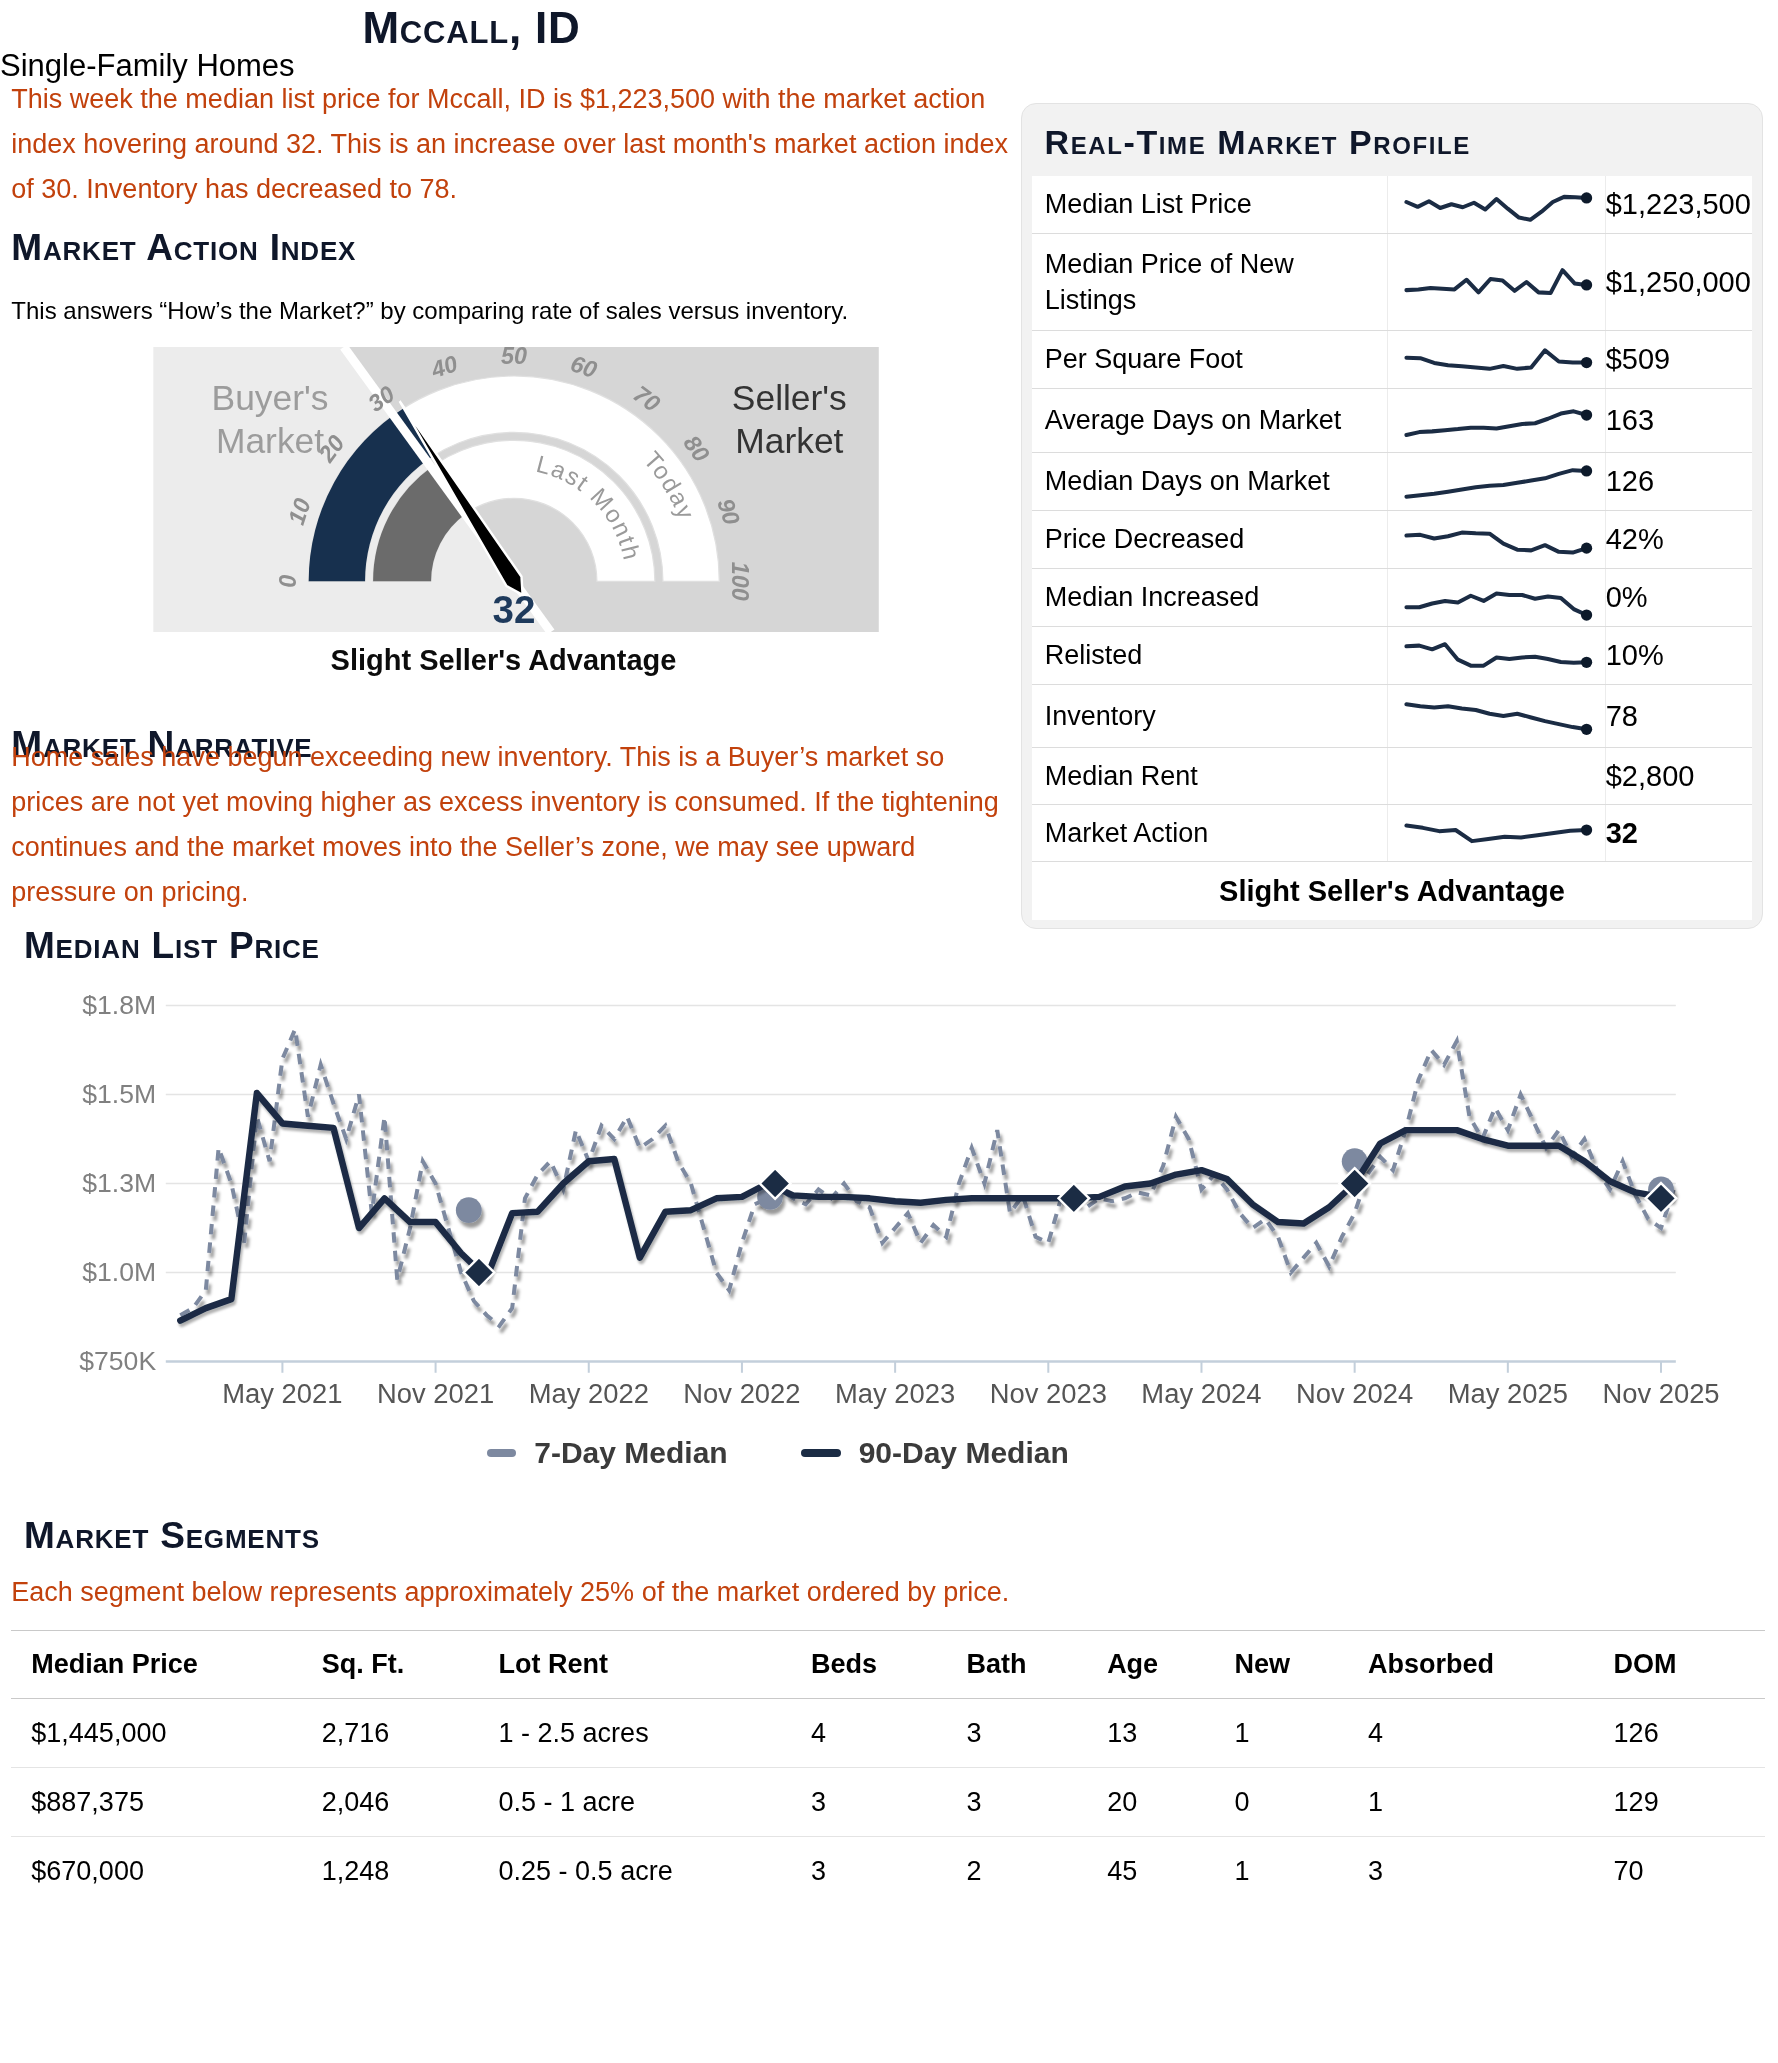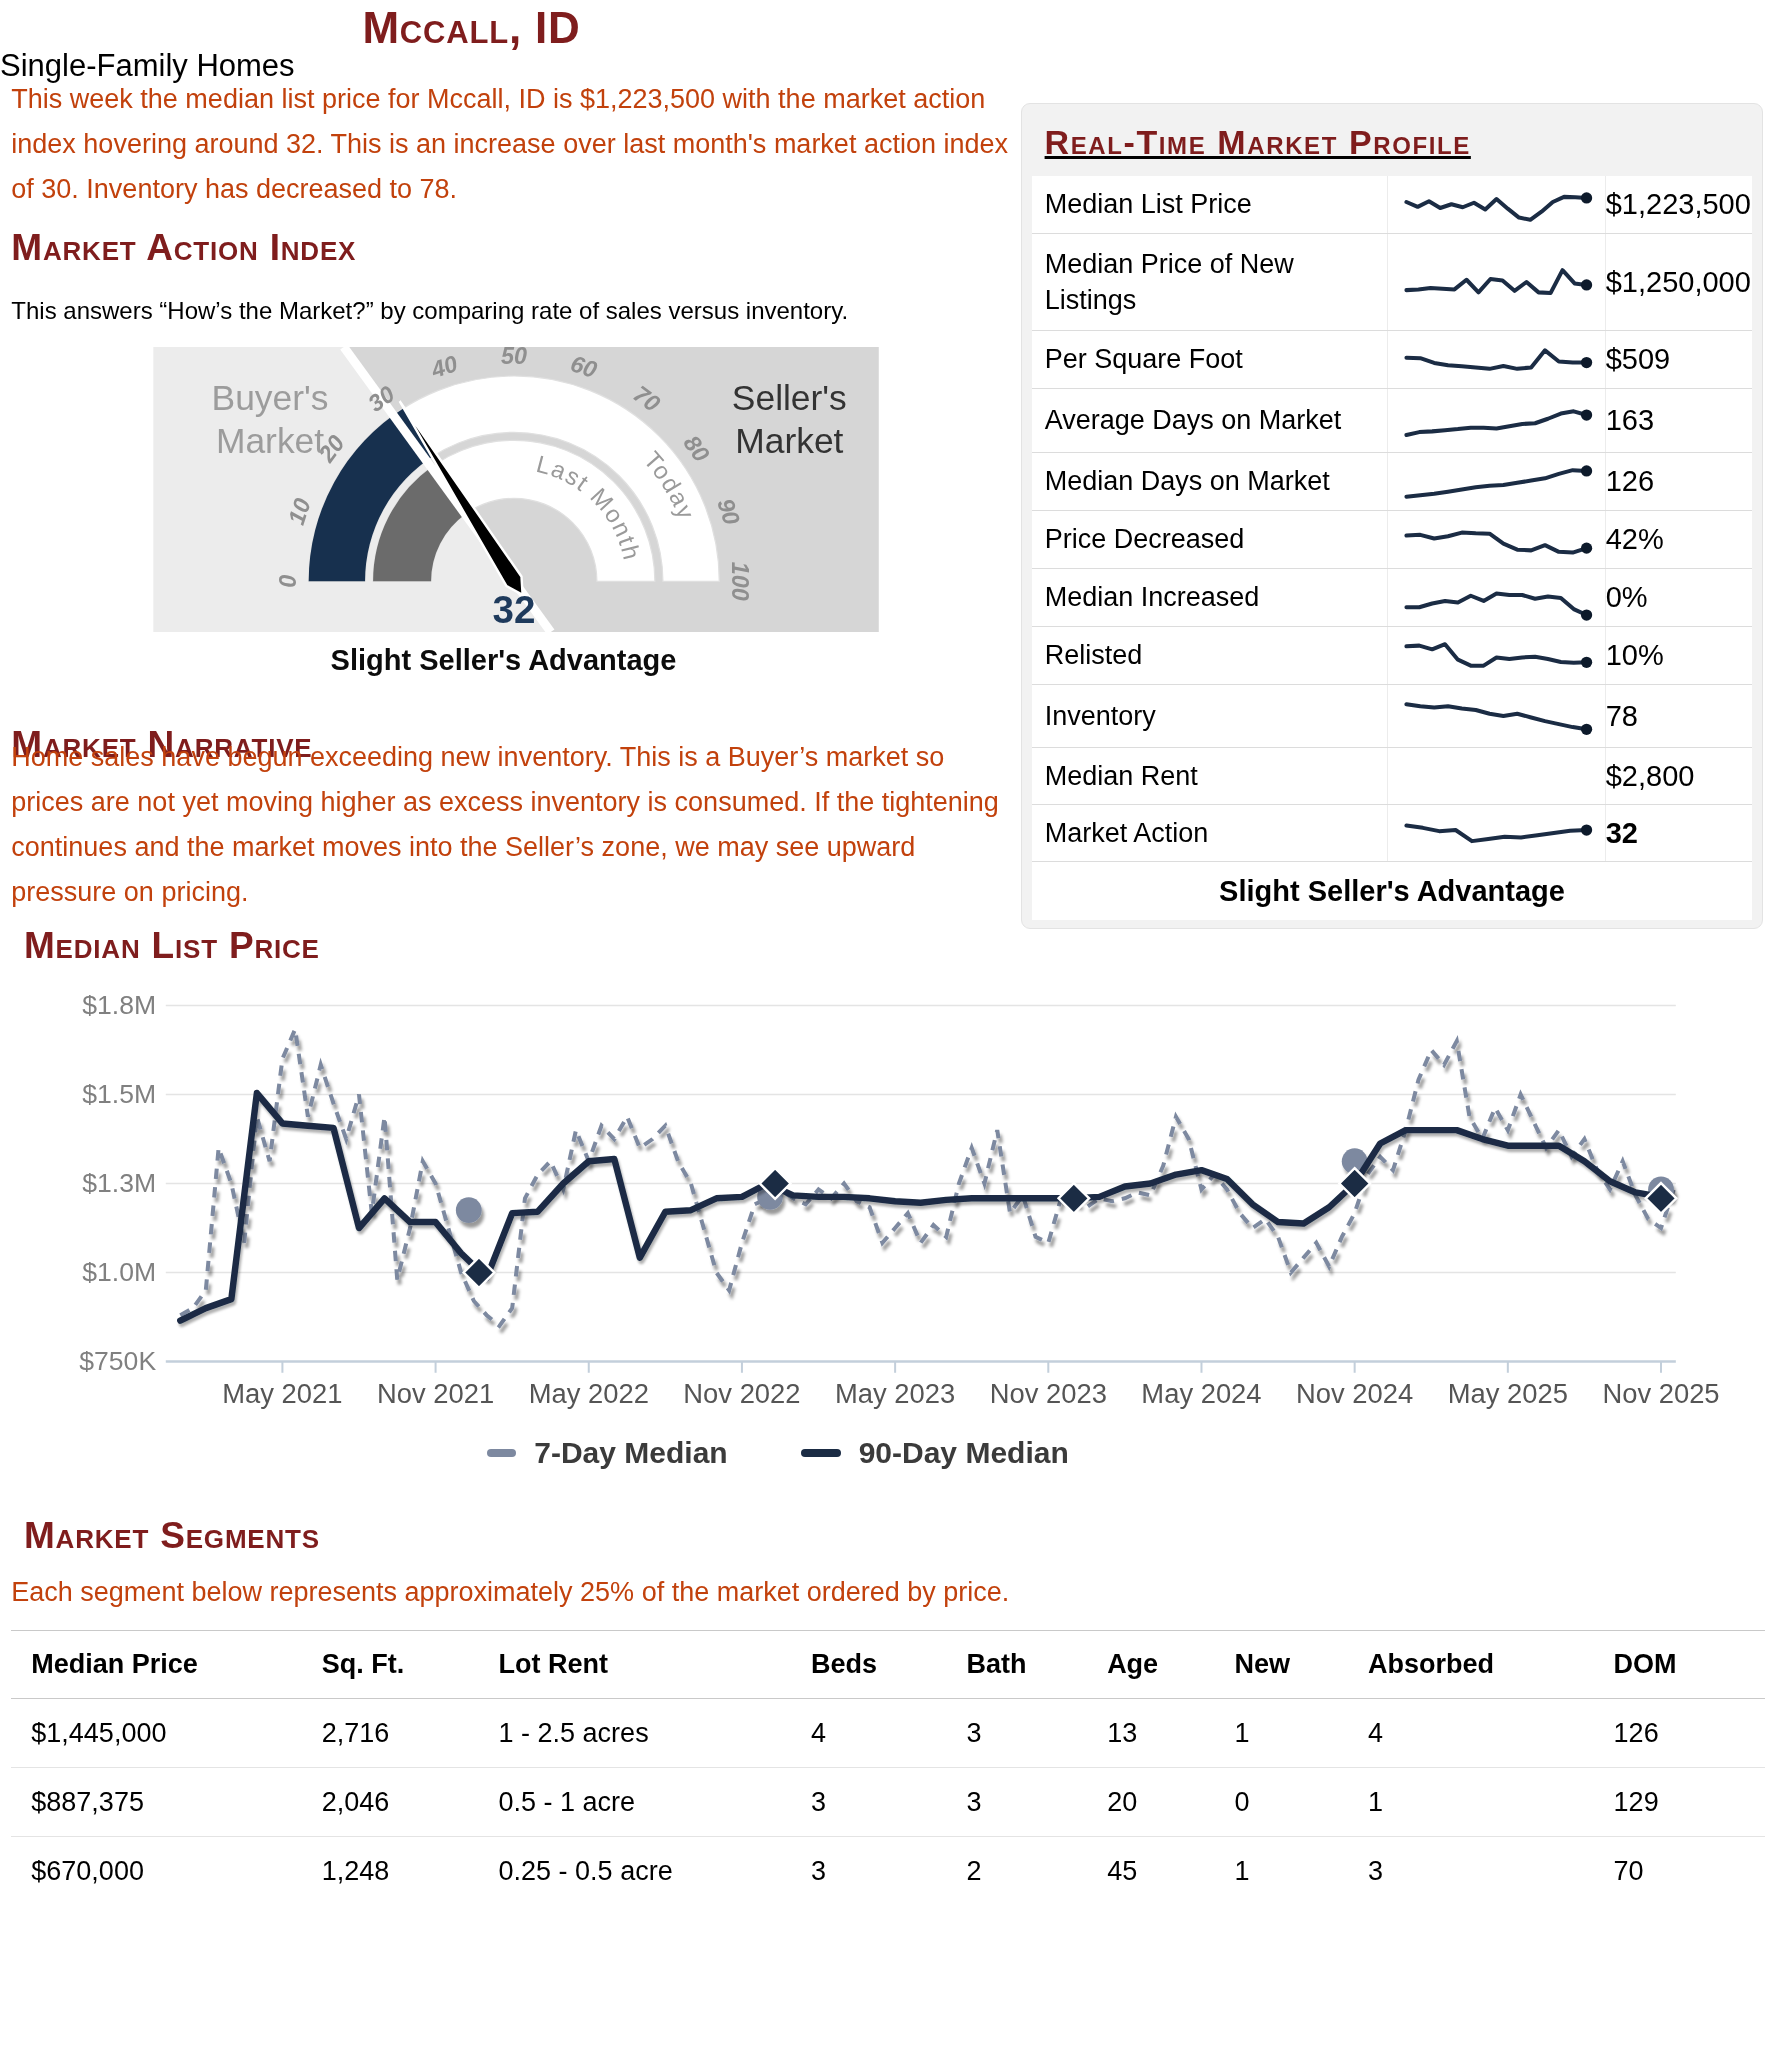--- a/index.html
+++ b/index.html
@@ -1,26 +1,26 @@
 <!DOCTYPE html>
 <html style="font-size:13px"><head>
 <meta charset="utf-8">
 <style>
   html,body{margin:0;padding:0;}
   body{width:1778px;height:2064px;position:relative;background:#ffffff;
        font-family:"Liberation Sans", sans-serif;color:#000;}
   .abs{position:absolute;}
-  .sc{font-variant:small-caps;color:#7f1d1d;font-weight:700;letter-spacing:0.8px;}
+  .sc{font-variant:small-caps;color:#0f172a;font-weight:700;letter-spacing:0.8px;}
   .page-title{font-size:44px;text-align:center;}
   .subtitle{font-size:31px;color:#000;}
   .body-text{font-size:27px;line-height:1.67;color:#c2410c;}
   .section-heading{font-size:37px;}
   .gauge-caption{font-size:29px;font-weight:700;color:#0c0c0c;text-align:center;}
   
-  .panel{background:#f2f2f2;border:1.6px solid #e3e3e3;border-radius:9px;box-sizing:border-box;text-decoration:underline;}
+  .panel{background:#f2f2f2;border:1.6px solid #e3e3e3;border-radius:15px;box-sizing:border-box;}
   .panel-heading{font-size:34px;letter-spacing:1.6px;padding:19.3px 0 0 22.6px;}
   .panel-table{position:absolute;left:9.7px;right:9.7px;top:72px;background:#ffffff;}
   .p-row{display:grid;grid-template-columns:355px 218px 1fr;align-items:center;
          border-bottom:1.6px solid #dcdcdc;background:#fff;min-height:57px;}
   .p-row.tall{min-height:96px;}
   .p-label{font-size:27px;padding-left:13px;line-height:1.35;}
   .p-spark,.p-value{align-self:stretch;display:flex;align-items:center;border-left:1.6px solid #ececec;}
   .p-spark{justify-content:center;}
   .p-value{font-size:29px;padding-left:0;}
   .p-value.bold{font-weight:700;}

